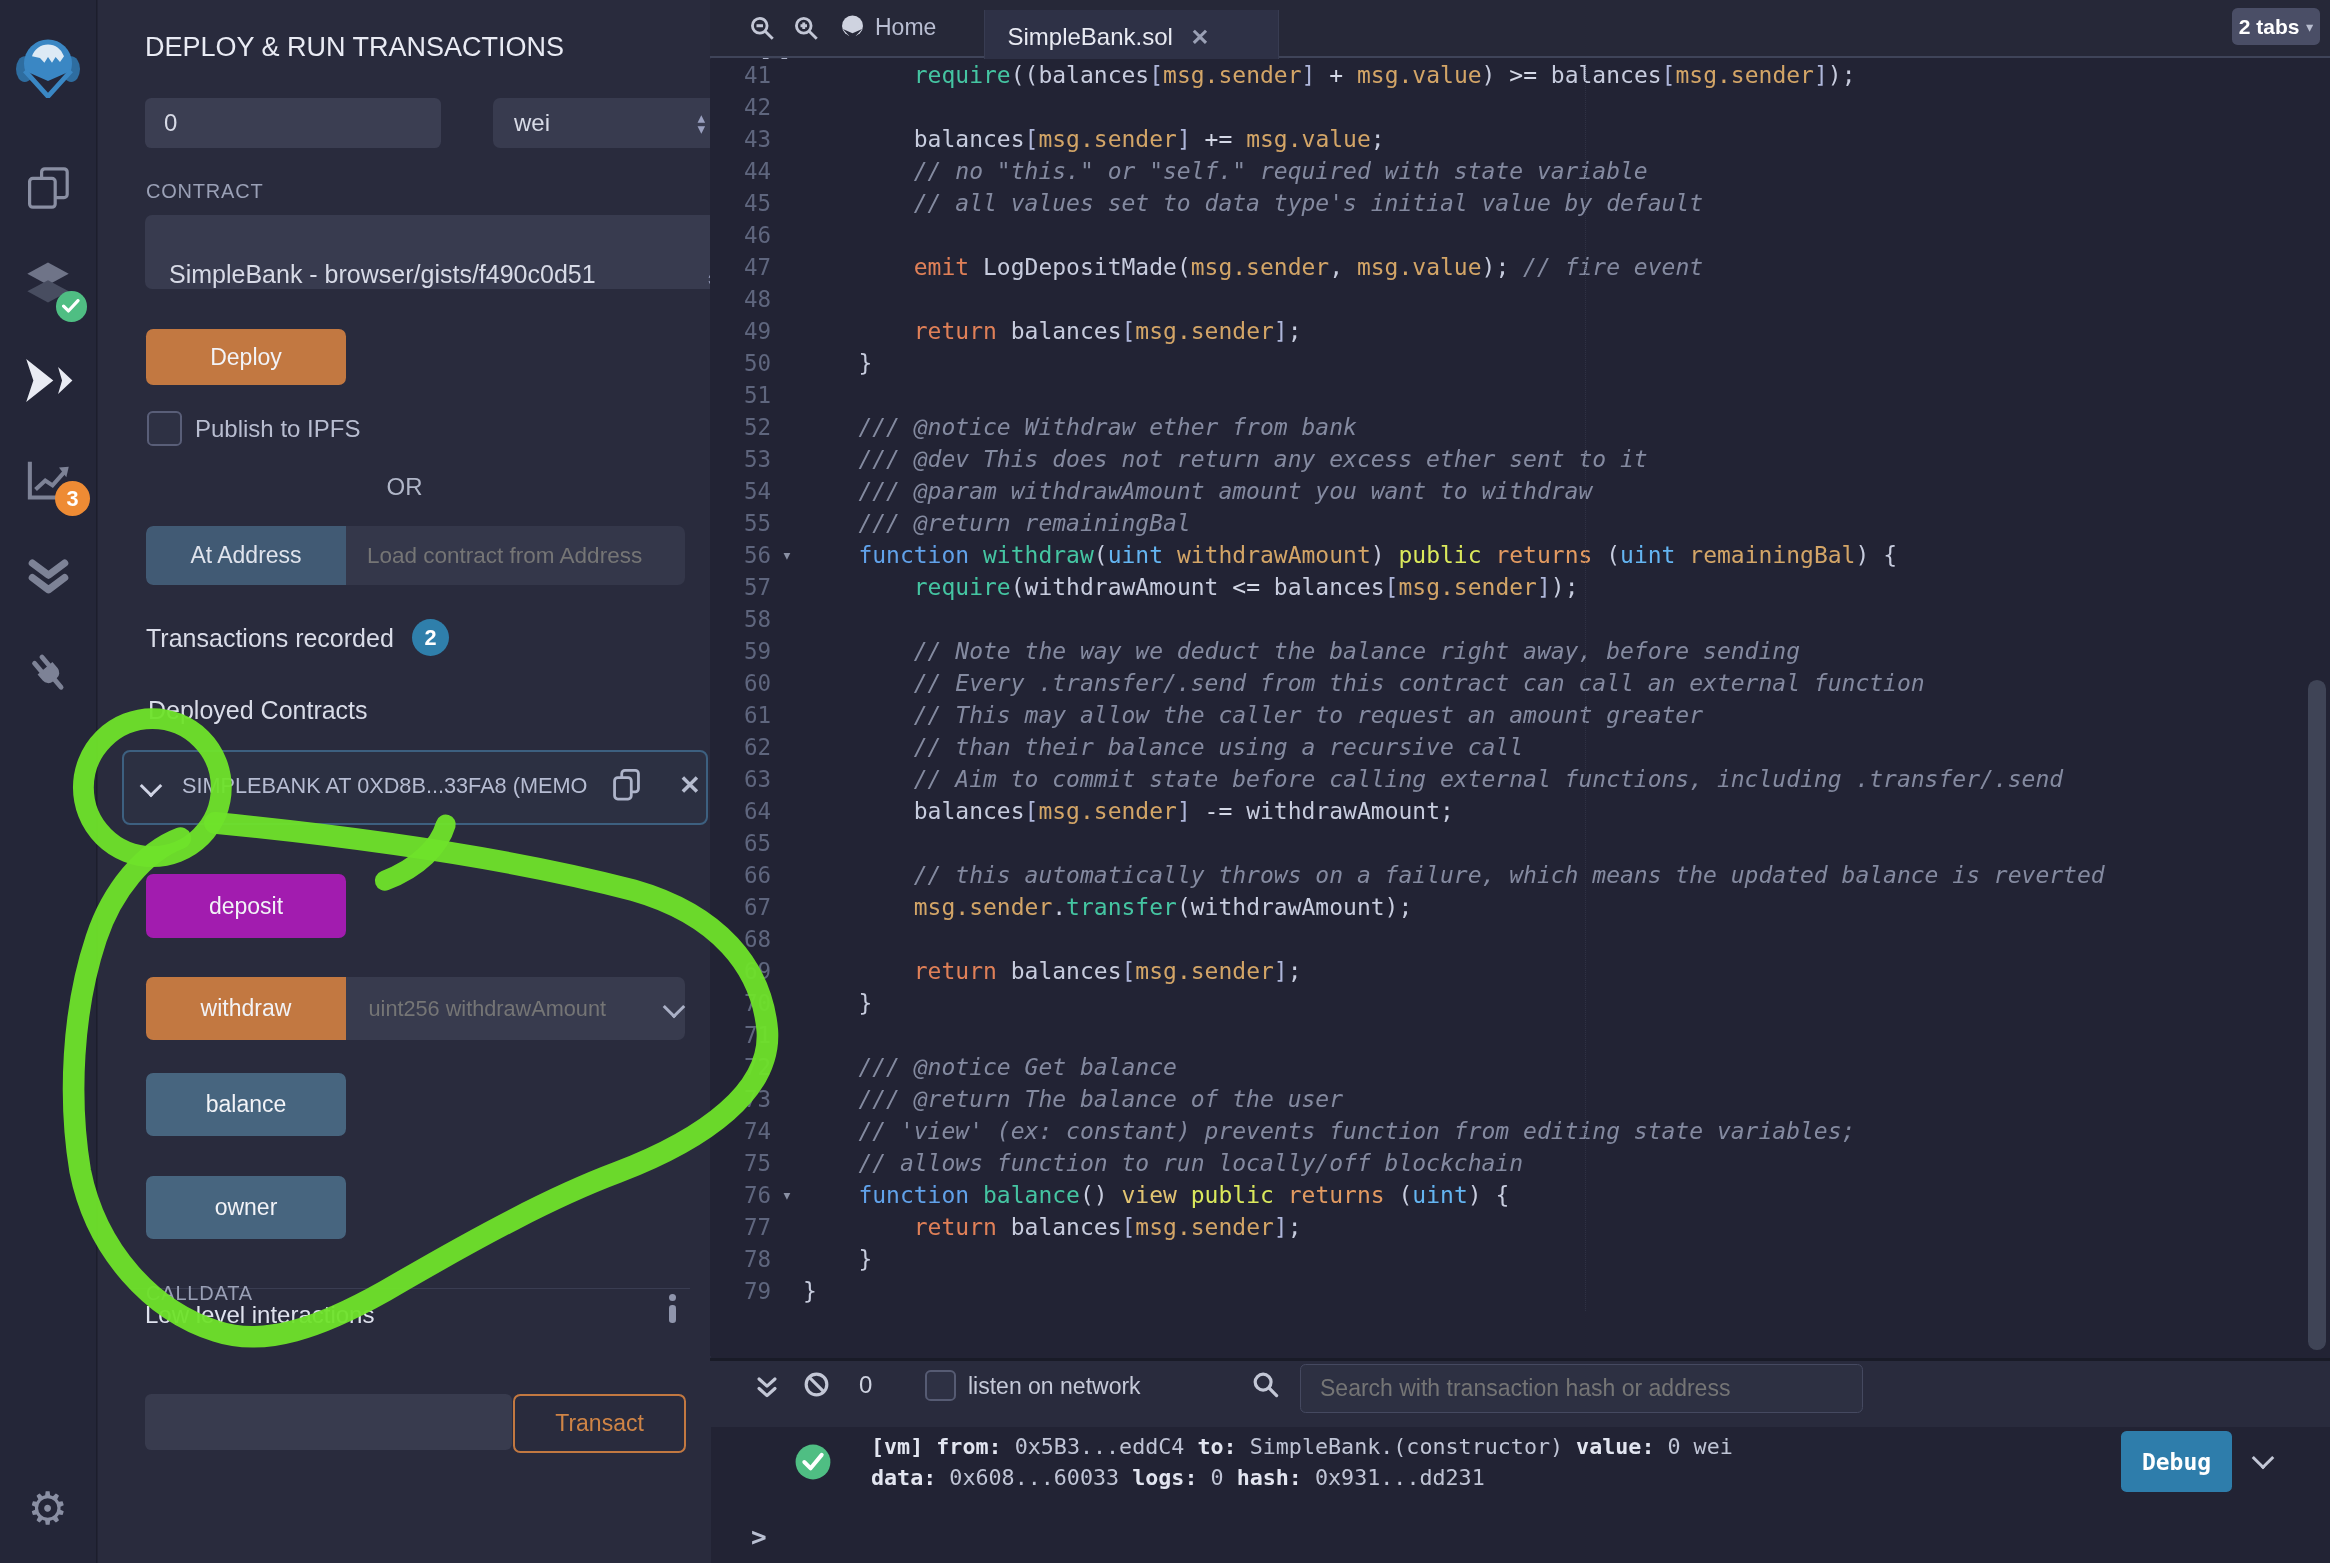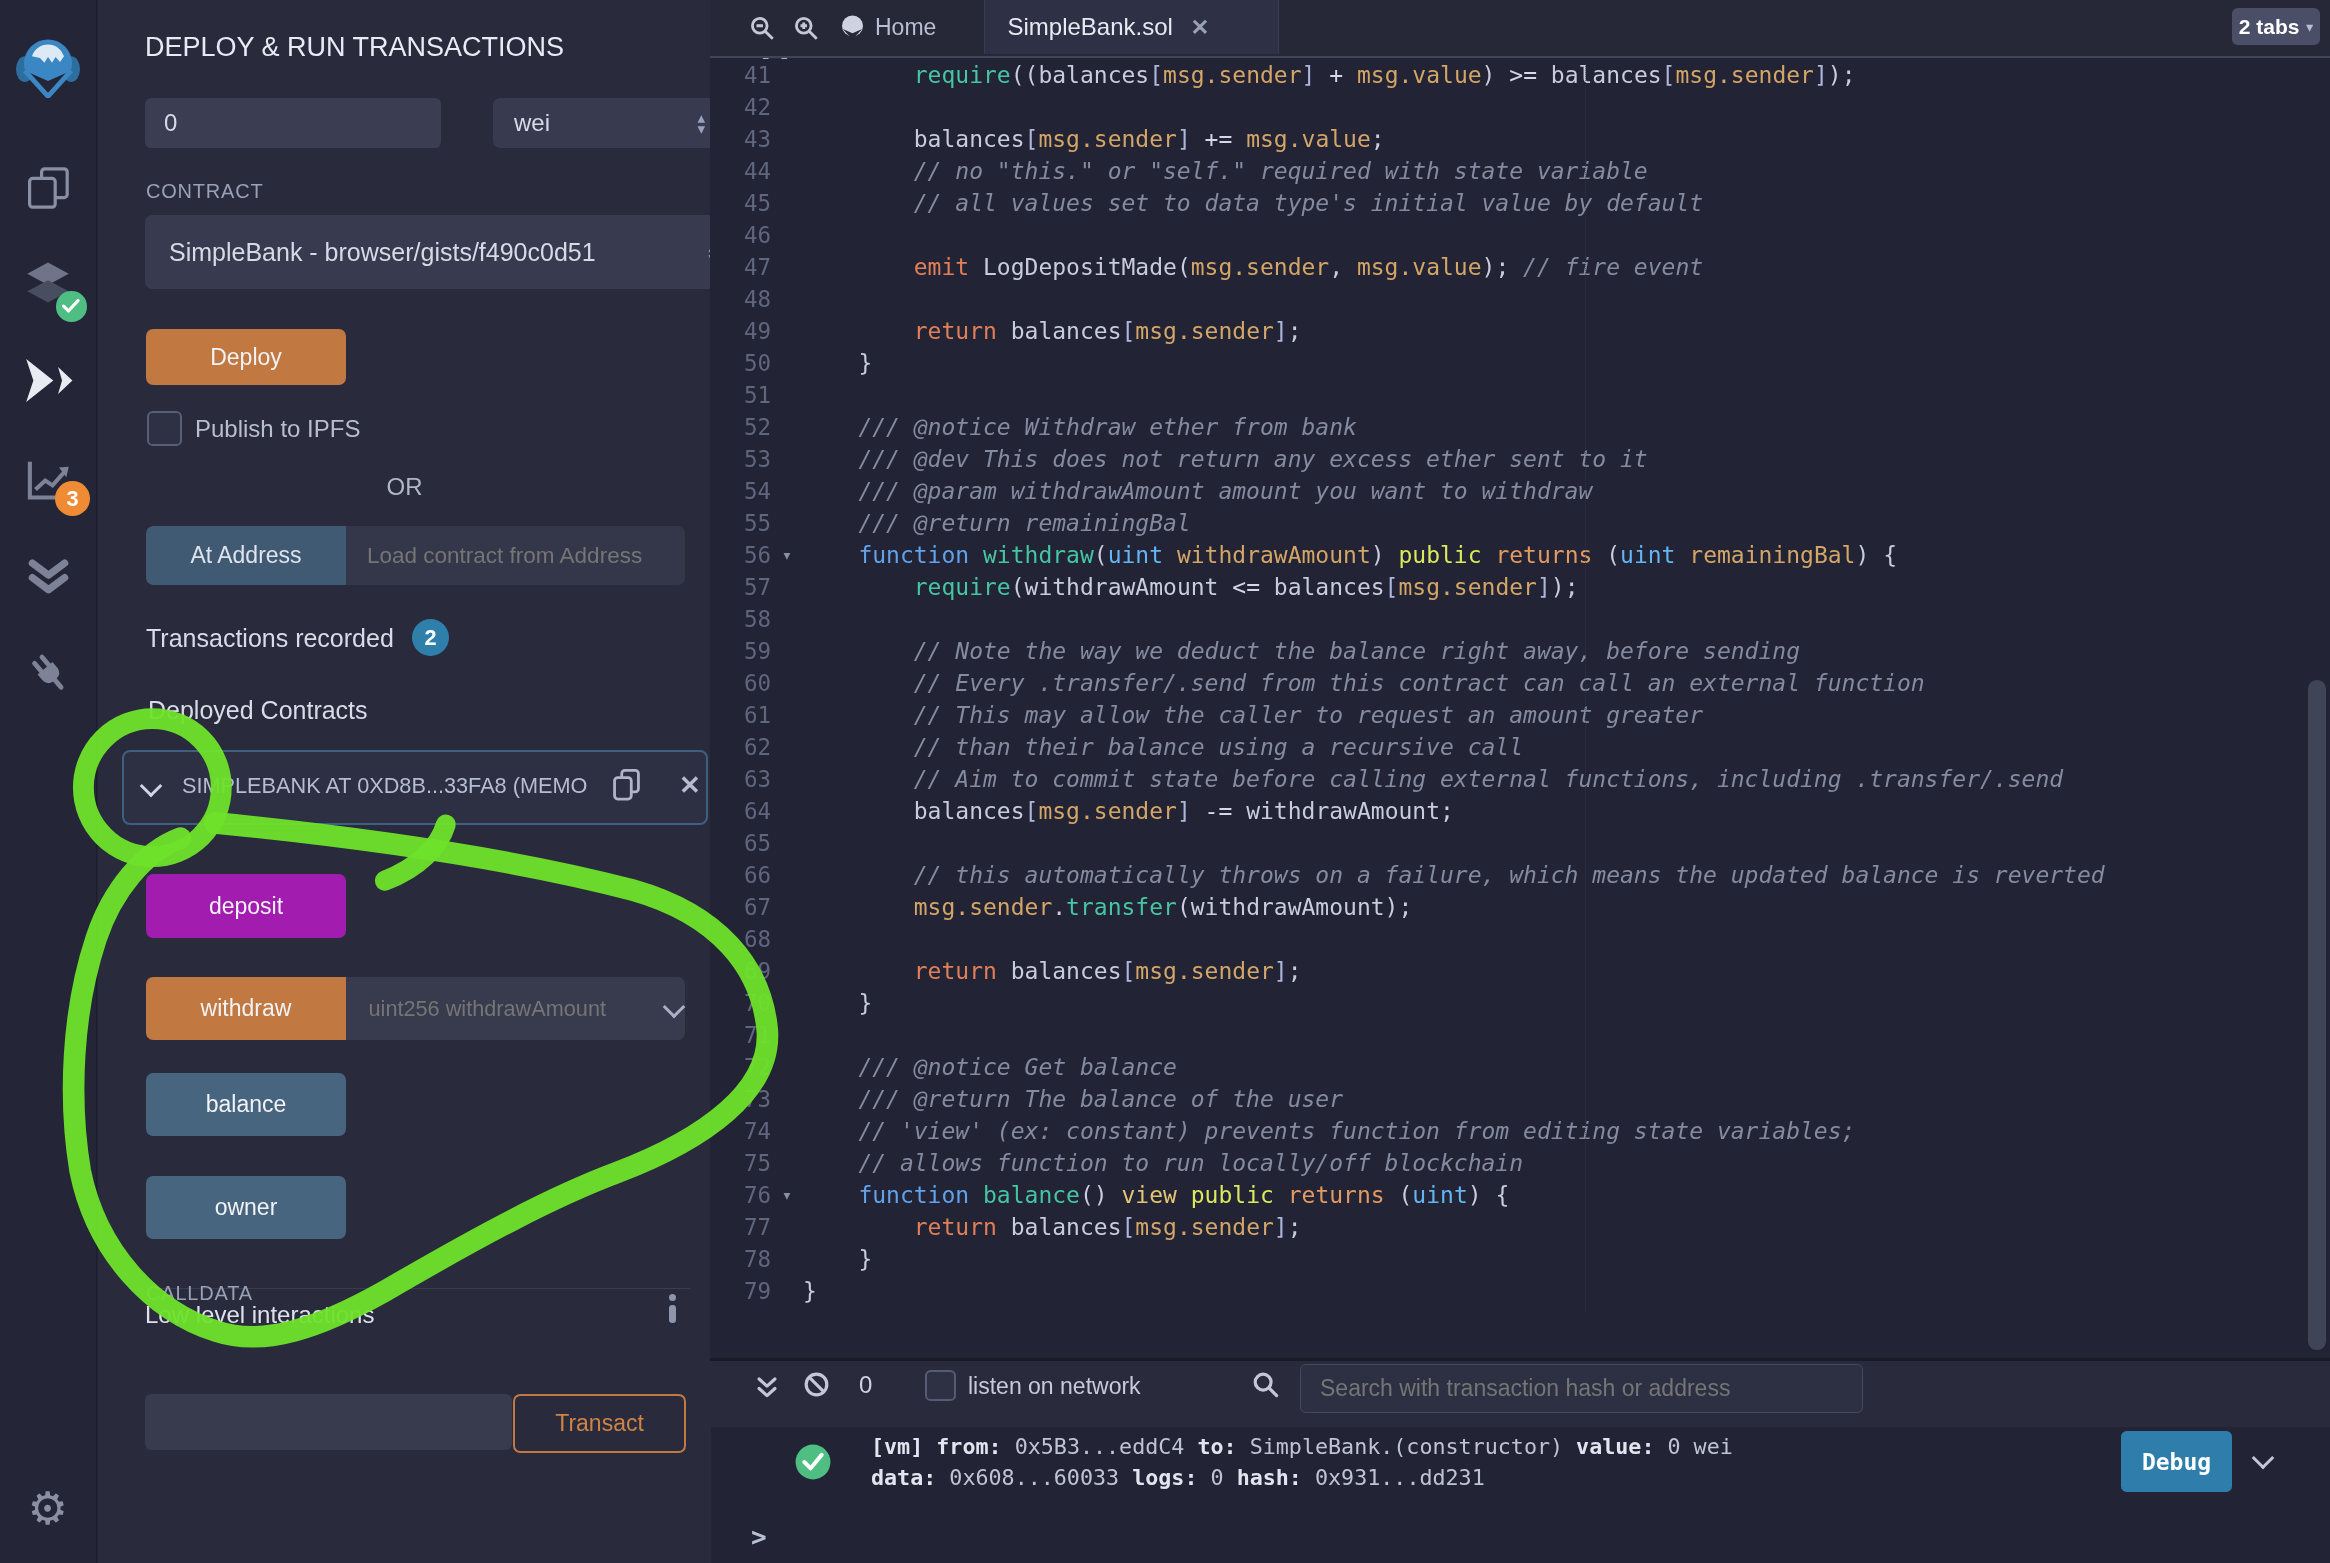--- a/index.html
+++ b/index.html
@@ -117,21 +117,21 @@
     <input class="abs inp" style="left: 47px; top: 98px; width: 258px; height: 50px;" value="0">
     <div class="abs sel" style="left:395px;top:98px;width:191px;height:50px;padding:0 14.4px 0 21px;font-size:24px;justify-content:space-between;gap:7px;">
       <span>wei</span>
       <span class="spin">
           <span>▴</span>
           <span>▾</span>
         </span>
     </div>
 
     <div class="abs lbl" style="left:48px;top:180px">CONTRACT</div>
-    <div class="abs sel" style="left:47px;top:215px;width:547px;height:74px;padding:0 8px 0 24px;font-size:25px;justify-content:space-between;background:#383b4f;">
+    <div class="abs sel" style="left:47px;top:215px;width:547px;height:74px;padding:0 8px 0 24px;font-size:25px;justify-content:space-between;background:#383b4f;align-items:flex-end;">
       <span style="overflow:hidden;white-space:nowrap;width:497px;">SimpleBank - browser/gists/f490c0d51</span>
       <span class="spin">
           <span>▴</span>
           <span>▾</span>
         </span>
     </div>
 
     <button class="btn abs" style="left:48px;top:329px;width:200px;height:56px;background:#c27841;">Deploy</button>
 
     <div class="abs" style="left:49px;top:411px;width:30.5px;height:30.5px;border:2.4px solid #595e78;border-radius:5.6px;background:#2e3144;"></div>
@@ -205,21 +205,21 @@
           <path d="M19 19 L28 28 M8 12 h8 M12 8 v8" stroke="#c3c7d6" stroke-width="3.5"></path>
         </svg>
     </div>
     <div class="tab" style="left:128px;width:146px;">
       <svg width="29" height="29" viewBox="0 0 36 36">
         <circle cx="18" cy="16" r="13" fill="#cfd3e0"></circle>
         <path d="M6 20 L18 33 L30 20 L18 25 Z" fill="#262838"></path>
       </svg>
       <span style="margin-left:8px;font-size:23px;color:#b9bed2;">Home</span>
     </div>
-    <div class="tab" style="left:274px;width:293px;background:#2e3146;border-left:1.6px solid #383c52;border-right:1.6px solid #383c52;">
+    <div class="tab" style="left:274px;width:293px;background:#2e3146;border-left:1.6px solid #383c52;border-right:1.6px solid #383c52;margin-top:10px;">
       <span style="margin-left:22.5px;font-size:24px;color:#e8eaf2;">SimpleBank.sol</span>
       <span style="margin-left:17.6px;font-size:22.5px;color:#9aa0b5;font-weight:bold;">✕</span>
     </div>
     <div class="abs" style="left:1522px;top:8px;width:88px;height:37px;background:#4a4e66;border-radius:5.6px;display:flex;align-items:center;justify-content:center;">
       <span style="font-size:21px;font-weight:bold;color:#fff;">2 tabs</span>
       <span style="font-size:14.4px;color:#b8bdcf;margin-left:6.4px;">▾</span>
     </div>
   </div>
 
   <div id="editor" class="abs">

